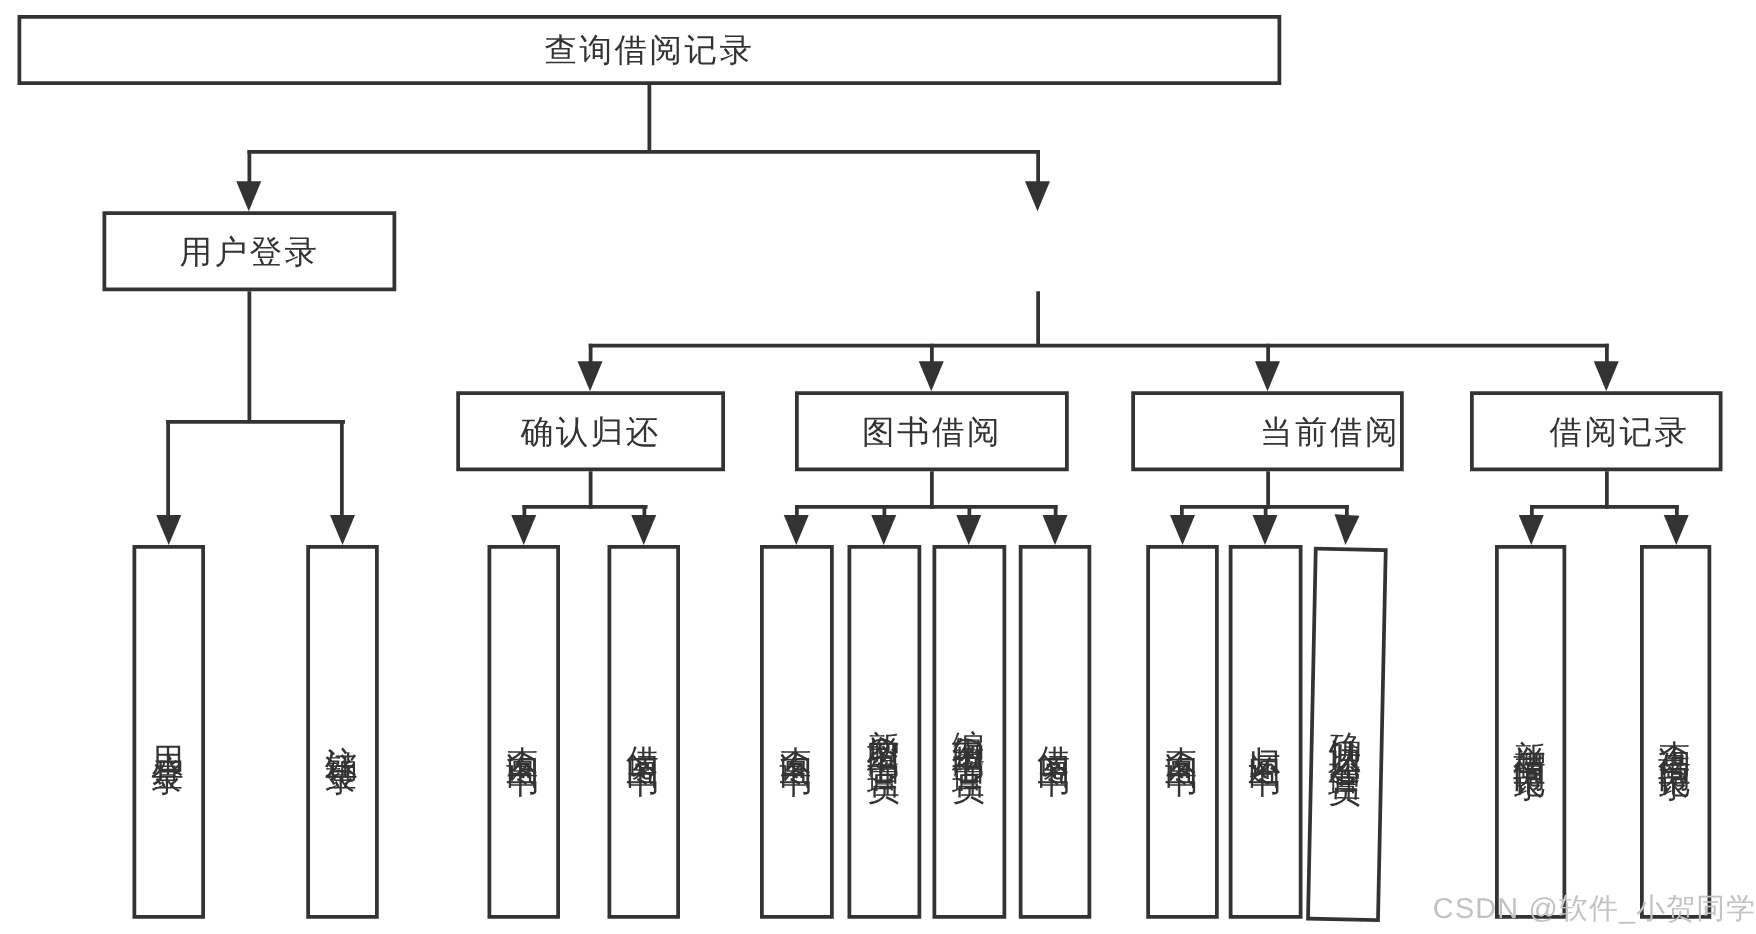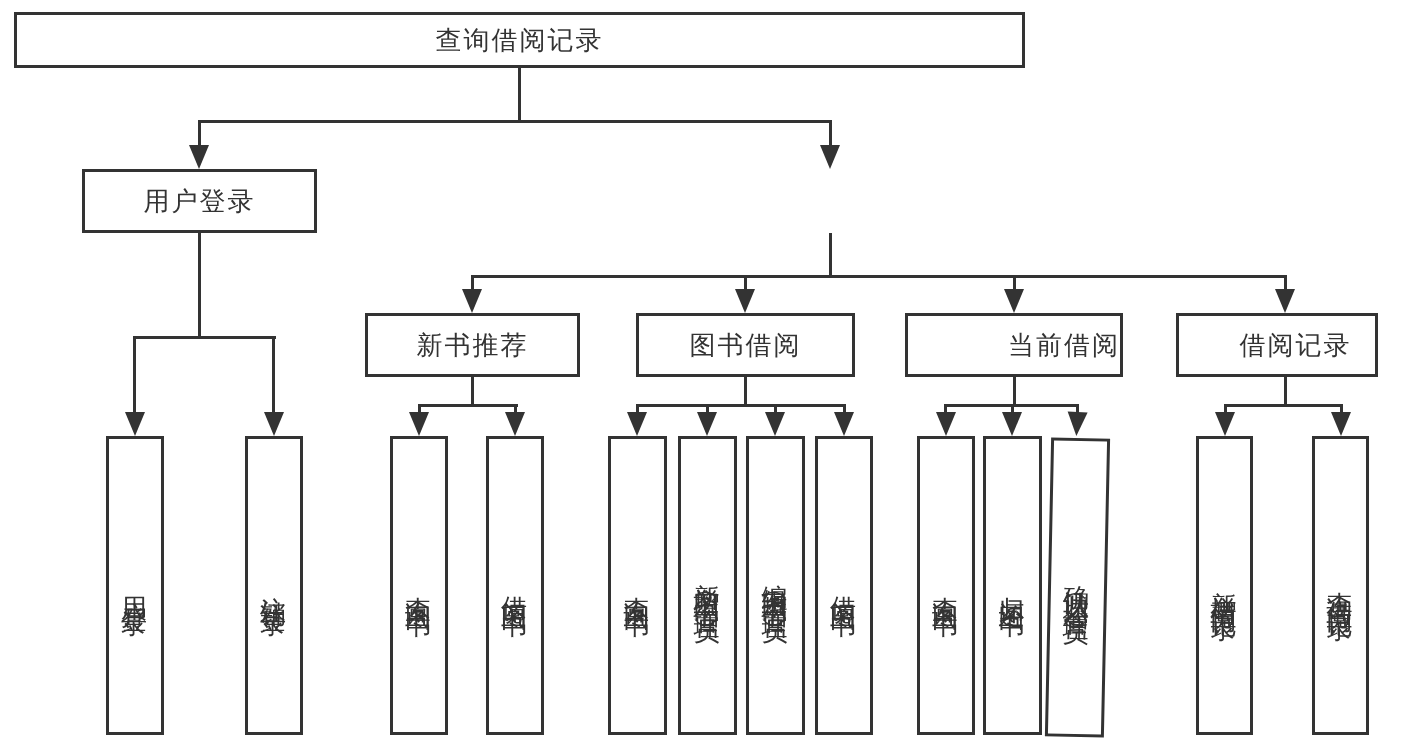--- a/index.html
+++ b/index.html
@@ -59,21 +59,21 @@
   <div class="box" style="left:14px; top:12px; width:1011px; height:56px;">
     <span>查询借阅记录</span>
   </div>
 
   <div class="box" style="left:82px; top:169px; width:235px; height:64px;">
     <span>用户登录</span>
   </div>
 
 
   <div class="box" style="left:365px; top:313px; width:215px; height:64px;">
-    <span>新书推荐</span>
+    <span>确认归还</span>
   </div>
 
   <div class="box" style="left:636px; top:313px; width:219px; height:64px;">
     <span>图书借阅</span>
   </div>
 
   <div class="box" style="left:905px; top:313px; width:218px; height:64px;justify-content:flex-end;">
     <span>当前借阅</span>
   </div>
 
@@ -185,14 +185,15 @@
   <div class="line" style="left:1076px; top:404px; width:3px; height:10px;"></div>
   <div class="arrow" style="left:1067px; top:412px; transform:rotate(3deg);"></div>
 
   <div class="line" style="left:1284px; top:377px; width:3px; height:30px;"></div>
   <div class="line" style="left:1224px; top:404px; width:119px; height:3px;"></div>
   <div class="line" style="left:1224px; top:404px; width:3px; height:10px;"></div>
   <div class="arrow" style="left:1215px; top:412px;"></div>
   <div class="line" style="left:1340px; top:404px; width:3px; height:10px;"></div>
   <div class="arrow" style="left:1331px; top:412px;"></div>
 
+  <div class="watermark">CSDN @软件_小贺同学</div>
 
 </div>
 
 </body></html>

